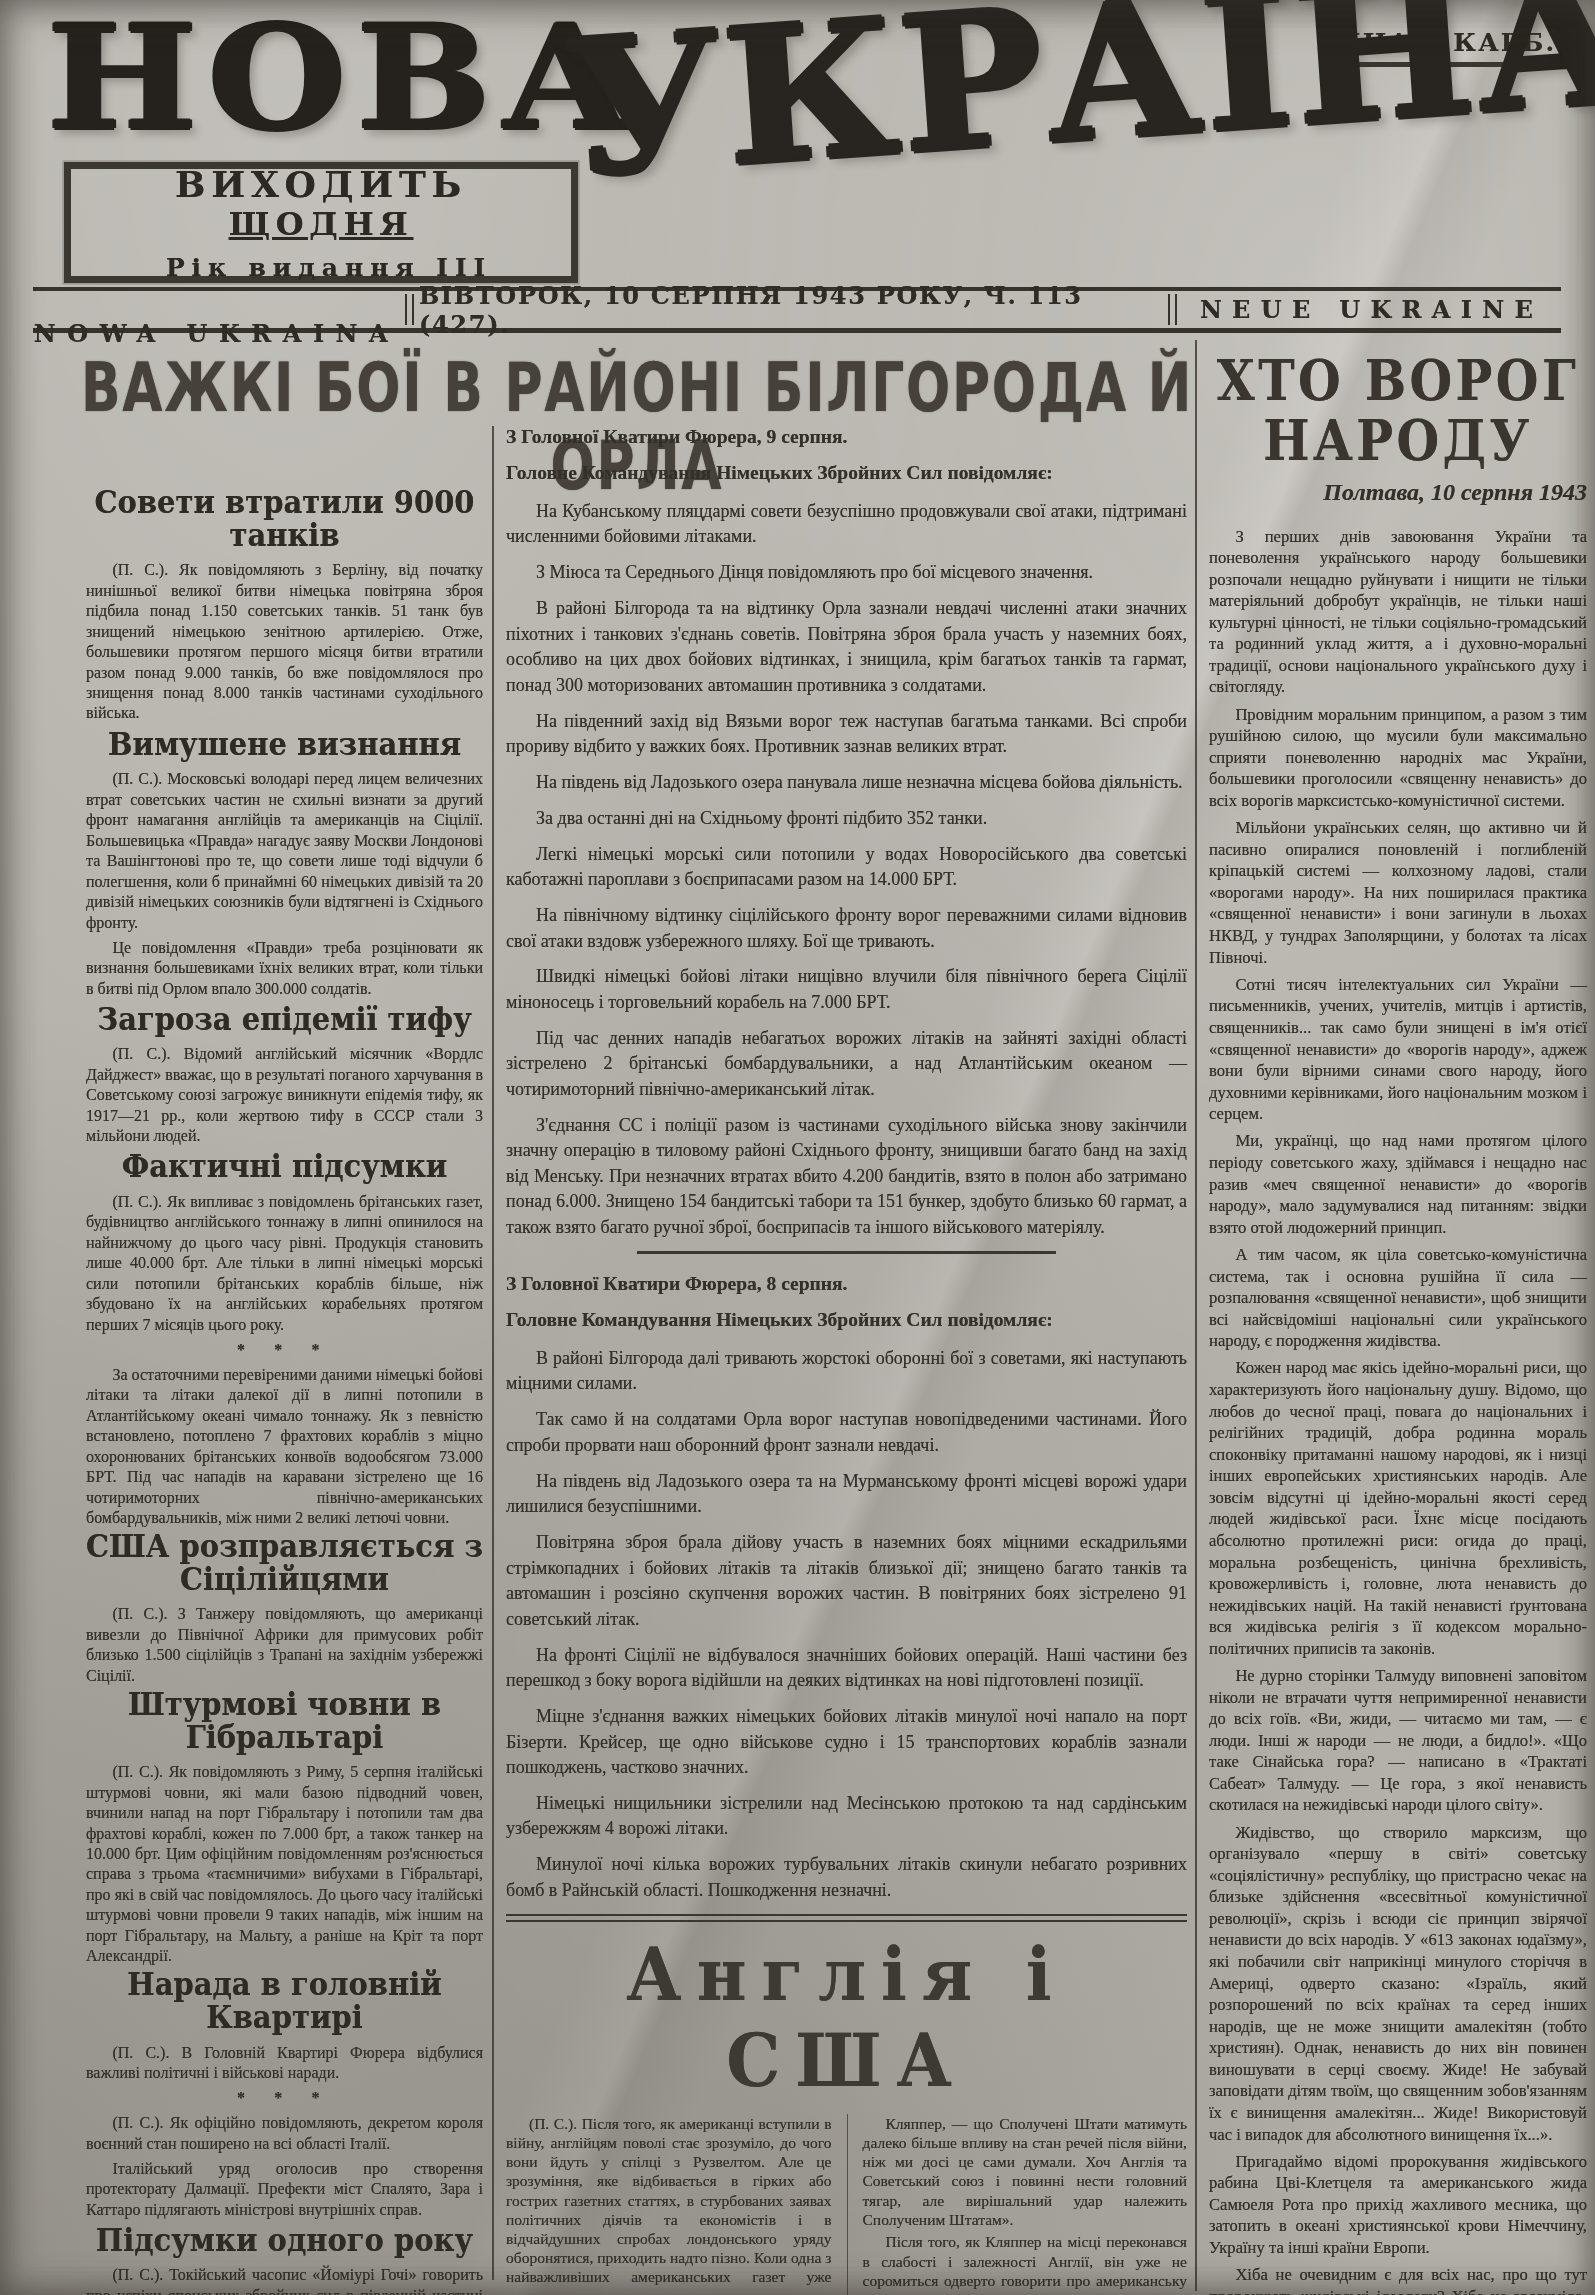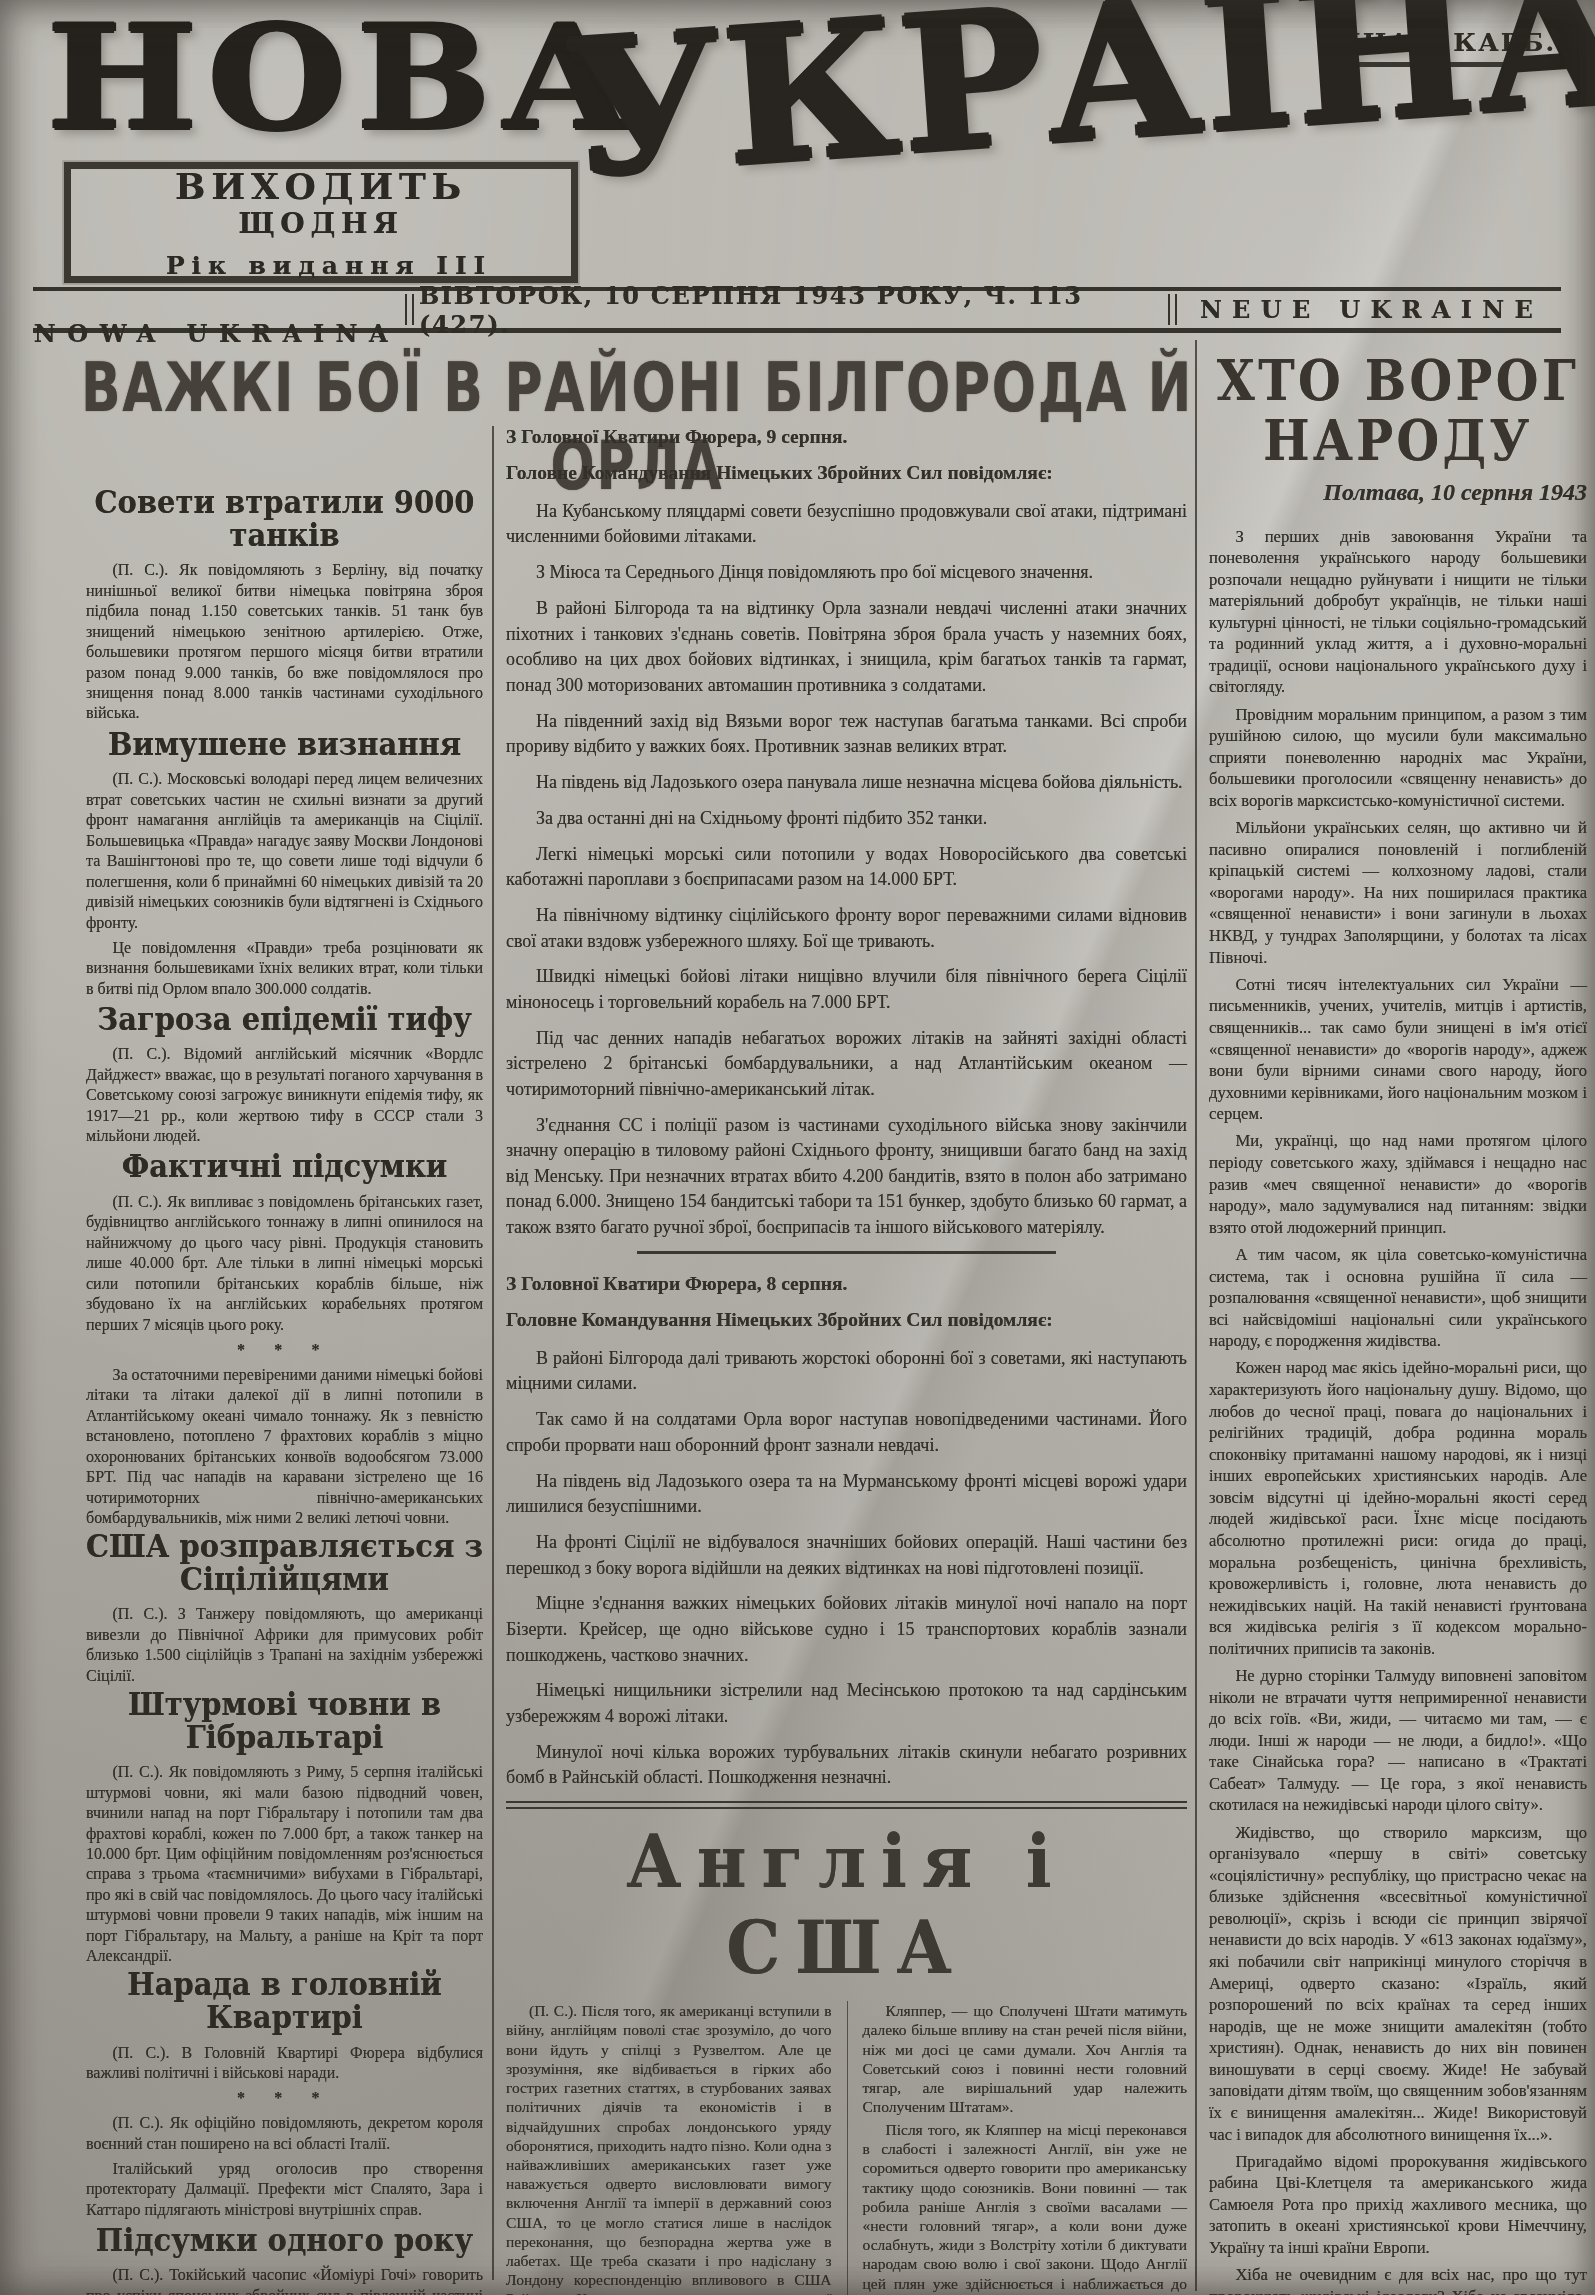--- a/index.html
+++ b/index.html
@@ -119,21 +119,21 @@
 </head>
 <body>
 
 <div class="page">
 
   <div class="price ink">ЦІНА 2 КАРБ.</div>
   <div class="nova">НОВА</div>
   <div class="ukraina">УКРАЇНА</div>
   <div class="mast-box">
     <div class="mast-freq ink">ВИХОДИТЬ</div>
-    <div class="mast-freq ink" style="font-size:28px;">ЩОДНЯ</div>
+    <div class="mast-freq ink" style="font-size:32px;text-decoration:underline;">ЩОДНЯ</div>
     <div class="mast-rule"></div>
     <div class="mast-year ink">Рік видання ІІІ</div>
   </div>
 
   <div class="datebar">
     <div class="cell c1 ink">NOWA UKRAINA</div>
     <div class="vsep"></div>
     <div class="cell c2 ink">ВІВТОРОК, 10 СЕРПНЯ 1943 РОКУ, Ч. 113 (427).</div>
     <div class="vsep"></div>
     <div class="cell c3 ink">NEUE UKRAINE</div>
@@ -222,20 +222,21 @@
 
     <div class="mid-rule"></div>
 
     <div>
       <p class="report-date">З Головної Кватири Фюрера, 8 серпня.</p>
       <p class="report-lead">Головне Командування Німецьких Збройних Сил повідомляє:</p>
       <div>
           <p class="para">В районі Білгорода далі тривають жорстокі оборонні бої з советами, які наступають міцними силами.</p>
           <p class="para">Так само й на солдатами Орла ворог наступав новопідведеними частинами. Його спроби прорвати наш оборонний фронт зазнали невдачі.</p>
           <p class="para">На південь від Ладозького озера та на Мурманському фронті місцеві ворожі удари лишилися безуспішними.</p>
+          <p class="para">Повітряна зброя брала дійову участь в наземних боях міцними ескадрильями стрімкопадних і бойових літаків та літаків близької дії; знищено багато танків та автомашин і розсіяно скупчення ворожих частин. В повітряних боях зістрелено 91 советський літак.</p>
           <p class="para">На фронті Сіцілії не відбувалося значніших бойових операцій. Наші частини без перешкод з боку ворога відійшли на деяких відтинках на нові підготовлені позиції.</p>
           <p class="para">Міцне з'єднання важких німецьких бойових літаків минулої ночі напало на порт Бізерти. Крейсер, ще одно військове судно і 15 транспортових кораблів зазнали пошкоджень, частково значних.</p>
           <p class="para">Німецькі нищильники зістрелили над Месінською протокою та над сардінським узбережжям 4 ворожі літаки.</p>
           <p class="para">Минулої ночі кілька ворожих турбувальних літаків скинули небагато розривних бомб в Райнській області. Пошкодження незначні.</p>
         </div>
     </div>
 
     <div class="rule-double"></div>
 
     <div>

